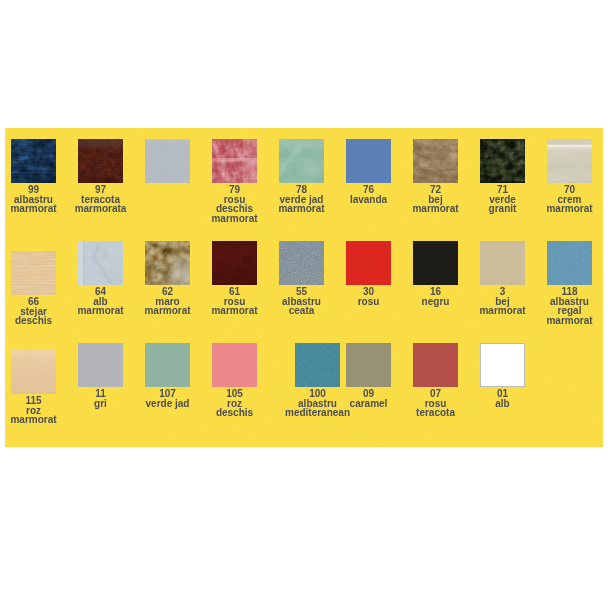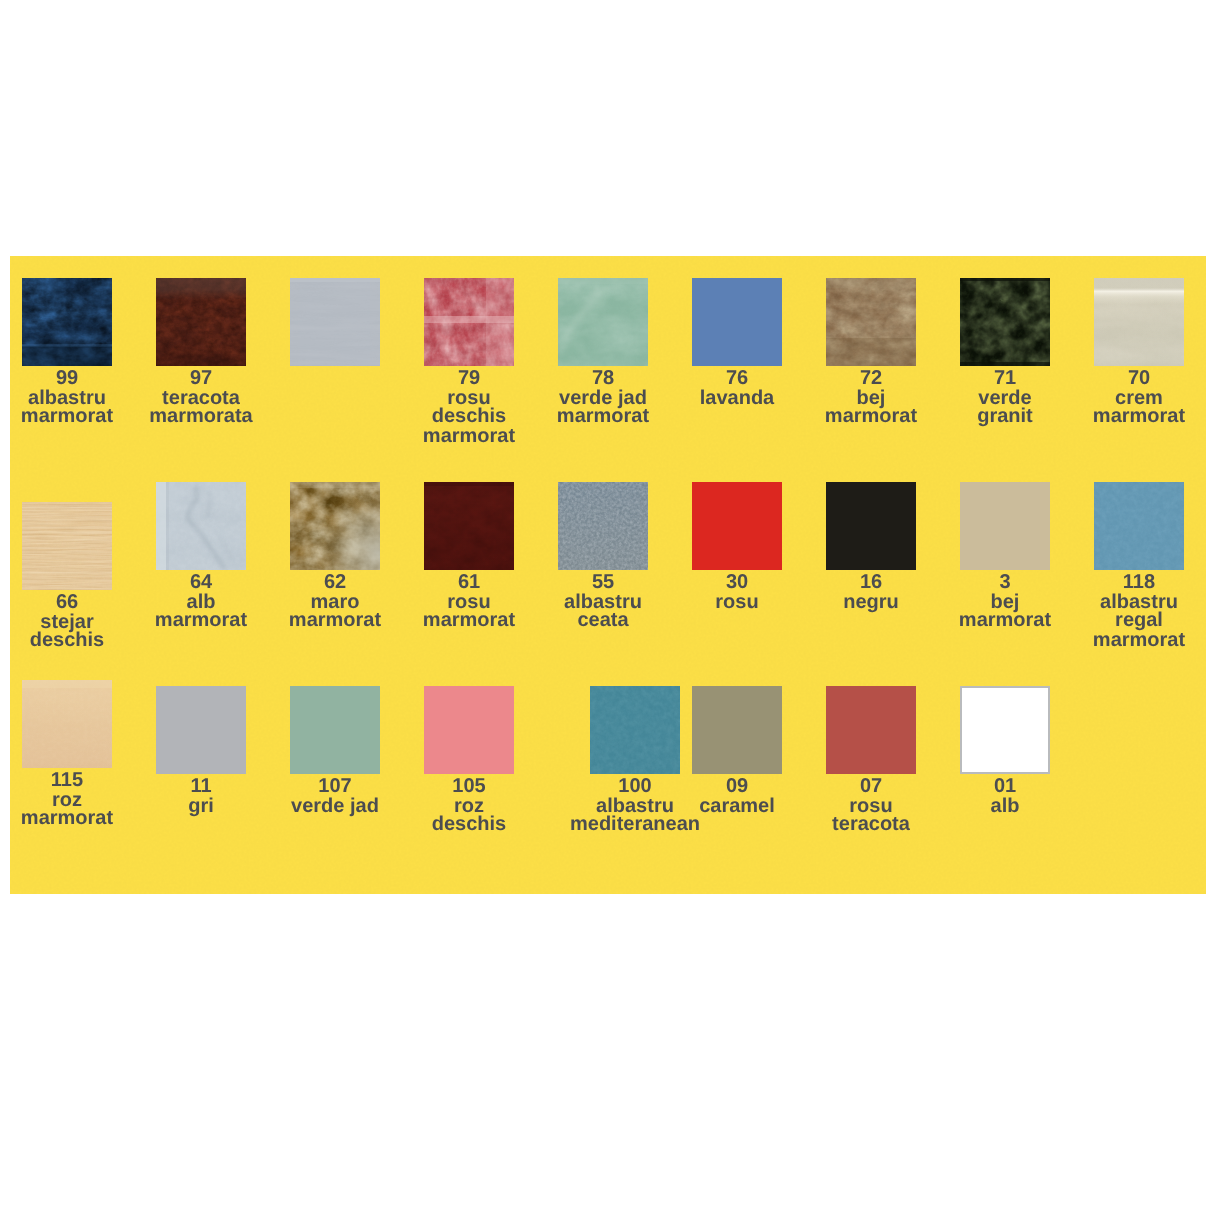--- a/index.html
+++ b/index.html
@@ -533,21 +533,21 @@
           <rect x="0" y="0" width="45" height="44" fill="#47809f" opacity="0.26" filter="url(#n40)"></rect>
         </svg>
       </div>
     <div class="lbl">
       <div>118</div>
       <div>albastru</div>
       <div>regal</div>
       <div>marmorat</div>
     </div>
   </div>
-  <div class="cell" style="left:6px;top:212px">
+  <div class="cell" style="left:6px;top:222px">
     <div class="sw">
         <svg viewBox="0 0 45 44" width="45" height="44">
           <defs>
             <linearGradient id="g11541" x1="0" y1="0" x2="0" y2="1">
               <stop offset="0" stop-color="#ecd0a4"></stop>
               <stop offset="1" stop-color="#e3c198"></stop>
             </linearGradient>
           </defs>
           <rect x="0" y="0" width="45" height="44" fill="url(#g11541)"></rect>
           <filter id="n42" x="0" y="0" width="100%" height="100%" color-interpolation-filters="sRGB">

